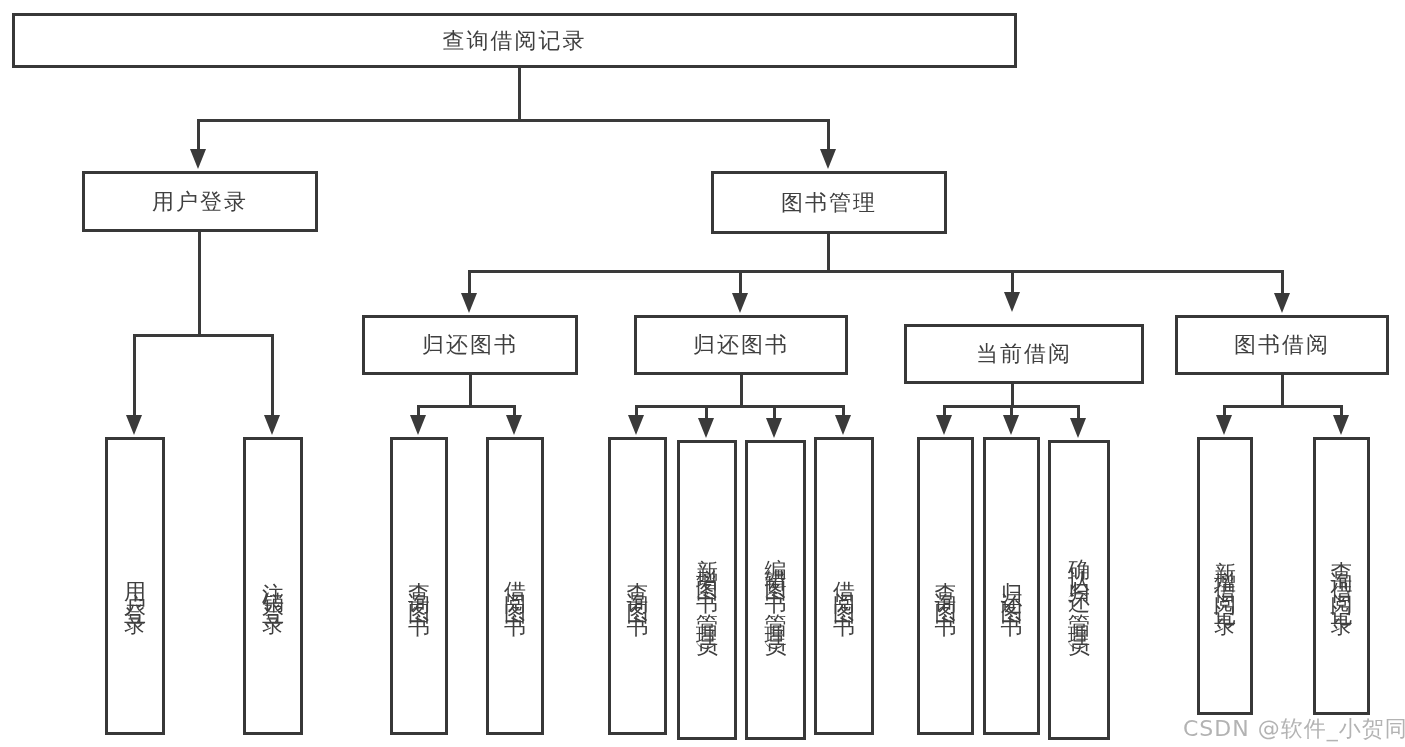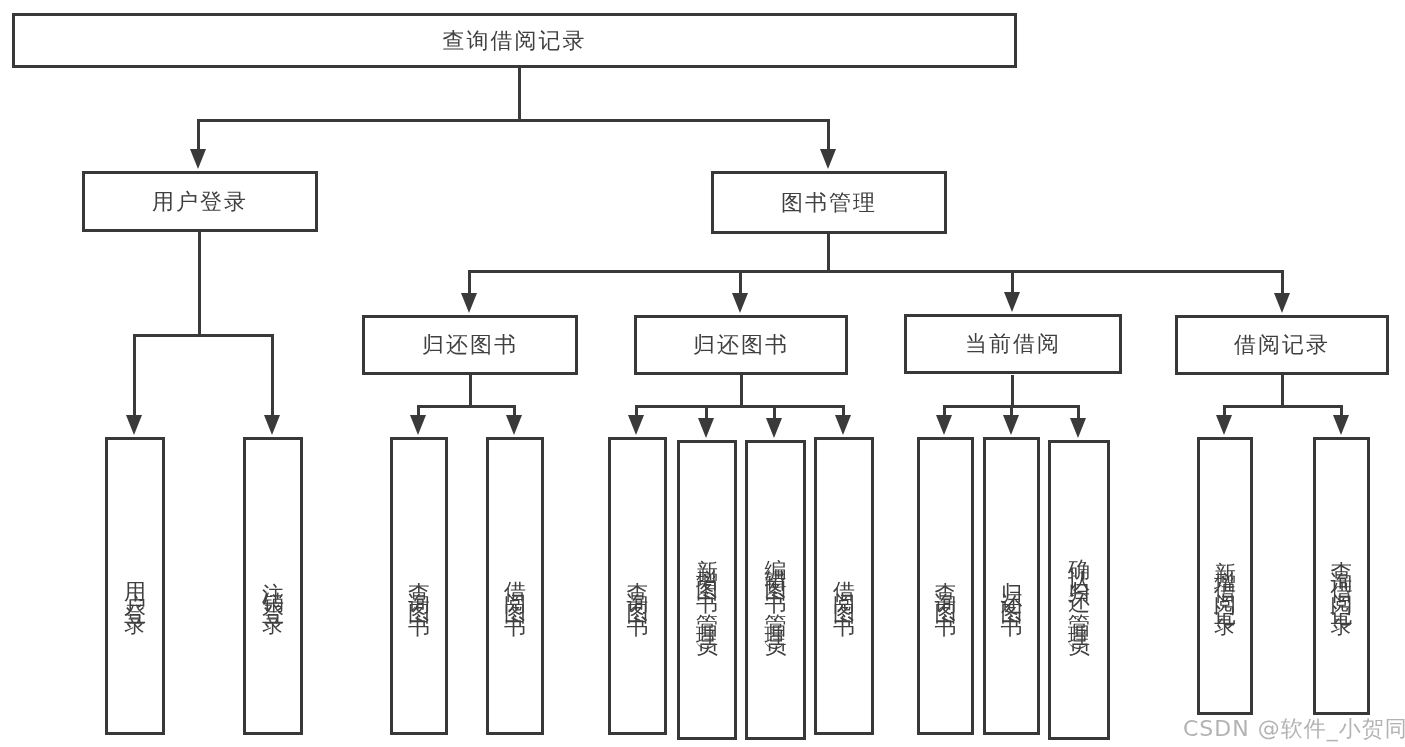--- a/index.html
+++ b/index.html
@@ -65,25 +65,25 @@
   <div class="box" style="left:711px;top:171px;width:236px;height:63px">
     <span class="hlabel">图书管理</span>
   </div>
 
   <div class="box" style="left:362px;top:315px;width:216px;height:60px">
     <span class="hlabel">归还图书</span>
   </div>
   <div class="box" style="left:634px;top:315px;width:214px;height:60px">
     <span class="hlabel">归还图书</span>
   </div>
-  <div class="box" style="left:904px;top:314px;width:218px;height:60px">
+  <div class="box" style="left:904px;top:324px;width:240px;height:60px">
     <span class="hlabel">当前借阅</span>
   </div>
   <div class="box" style="left:1175px;top:315px;width:214px;height:60px">
-    <span class="hlabel">借阅记录</span>
+    <span class="hlabel">图书借阅</span>
   </div>
 
   <div class="box vbox" style="left:105px;top:437px;width:60px;height:298px">
     <span class="vtext">用户登录</span>
   </div>
   <div class="box vbox" style="left:243px;top:437px;width:60px;height:298px">
     <span class="vtext">注销登录</span>
   </div>
 
   <div class="box vbox" style="left:390px;top:437px;width:58px;height:298px">

